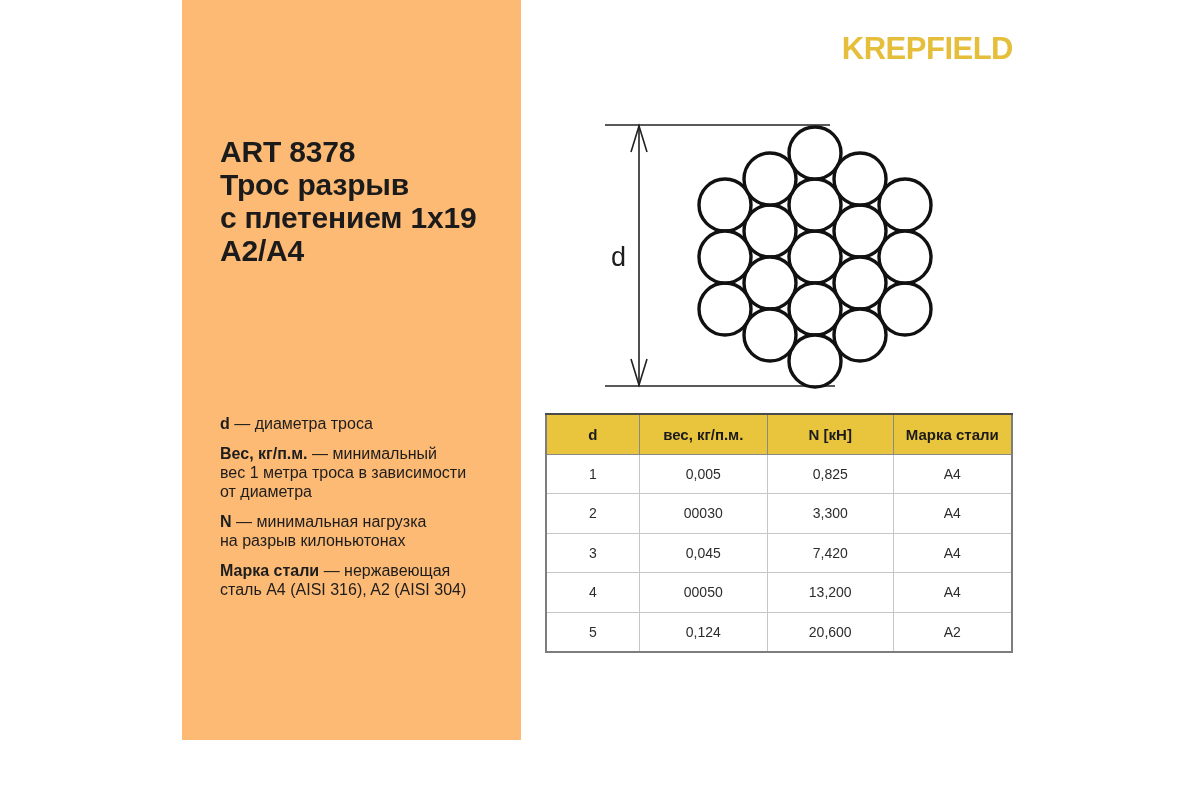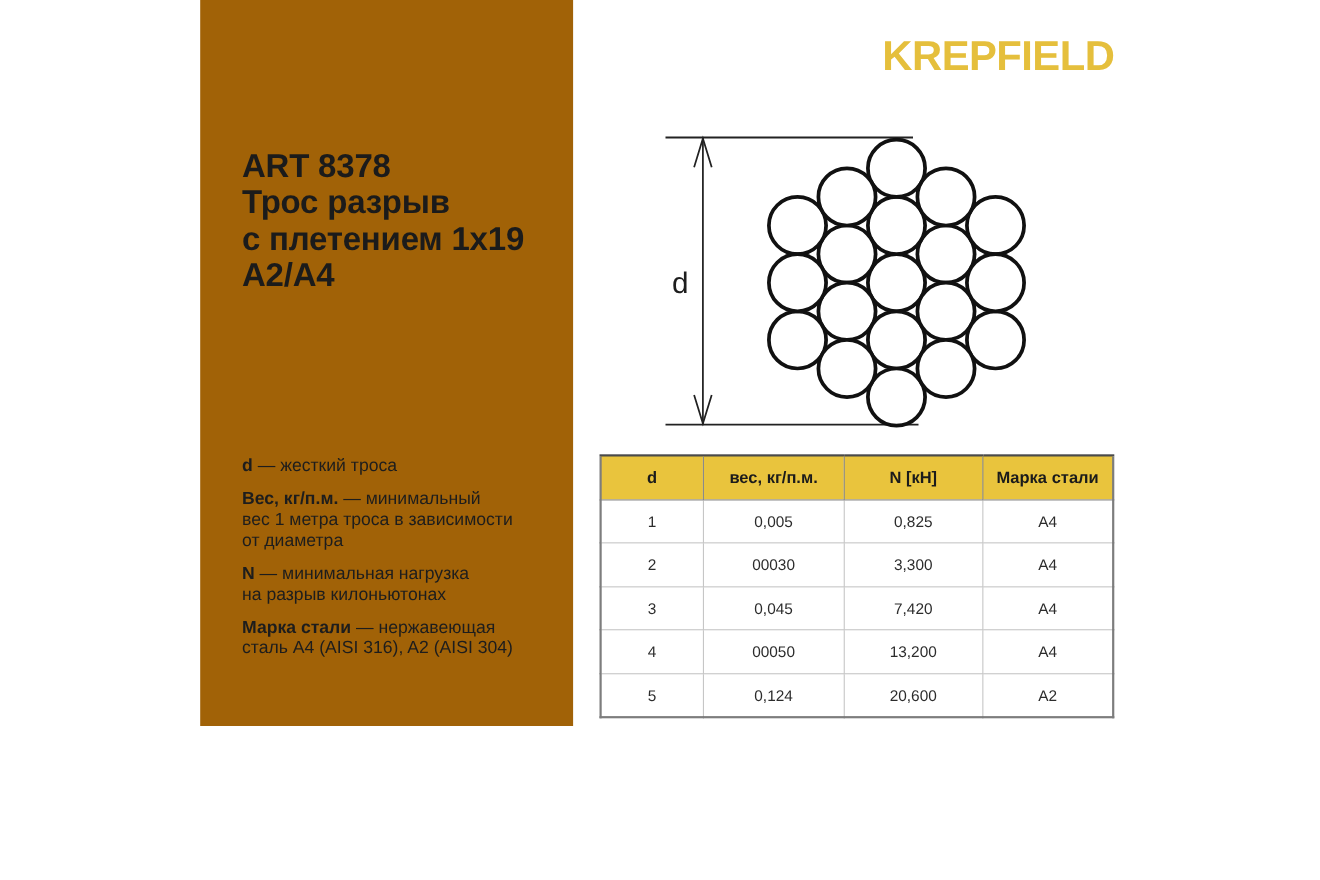--- a/index.html
+++ b/index.html
@@ -13,22 +13,22 @@
     width: 1200px;
     height: 800px;
     background: #ffffff;
     overflow: hidden;
   }
 
   
   .panel {
     position: absolute;
     left: 182px; top: 0;
-    width: 339px; height: 660px;
-    background: #a16207;
+    width: 339px; height: 740px;
+    background: #fdba74;
     padding: 135px 0 0 38px;
   }
   .title-line {
     font-size: 30px;
     font-weight: bold;
     line-height: 33px;
     letter-spacing: -0.2px;
     color: #1b1b1b;
     white-space: nowrap;
   }
@@ -39,21 +39,21 @@
     margin-bottom: 11px;
     color: #1d1d1d;
   }
   .def-item b { font-weight: bold; }
   .def-item span { white-space: pre-line; }
 
   
   .logo {
     position: absolute;
     top: 31px; right: 187px;
-    font-size: 38px;
+    font-size: 31px;
     font-weight: bold;
     letter-spacing: -0.5px;
     color: #e5bf3c;
   }
 
   
   .diagram {
     position: absolute;
     left: 595px; top: 110px;
     width: 430px; height: 290px;
@@ -102,21 +102,21 @@
 <div class="canvas">
 
   <div class="panel">
     <div>
       <div class="title-line">ART 8378</div>
       <div class="title-line">Трос разрыв</div>
       <div class="title-line">с плетением 1x19</div>
       <div class="title-line">A2/A4</div>
     </div>
     <div class="defs">
-      <p class="def-item"><b>d</b><span> — жесткий троса</span></p>
+      <p class="def-item"><b>d</b><span> — диаметра троса</span></p>
       <p class="def-item"><b>Вес, кг/п.м.</b><span> — минимальный
 вес 1 метра троса в зависимости
 от диаметра</span></p>
       <p class="def-item"><b>N</b><span> — минимальная нагрузка
 на разрыв килоньютонах</span></p>
       <p class="def-item"><b>Марка стали</b><span> — нержавеющая
 сталь A4 (AISI 316), A2 (AISI 304)</span></p>
     </div>
   </div>
 

